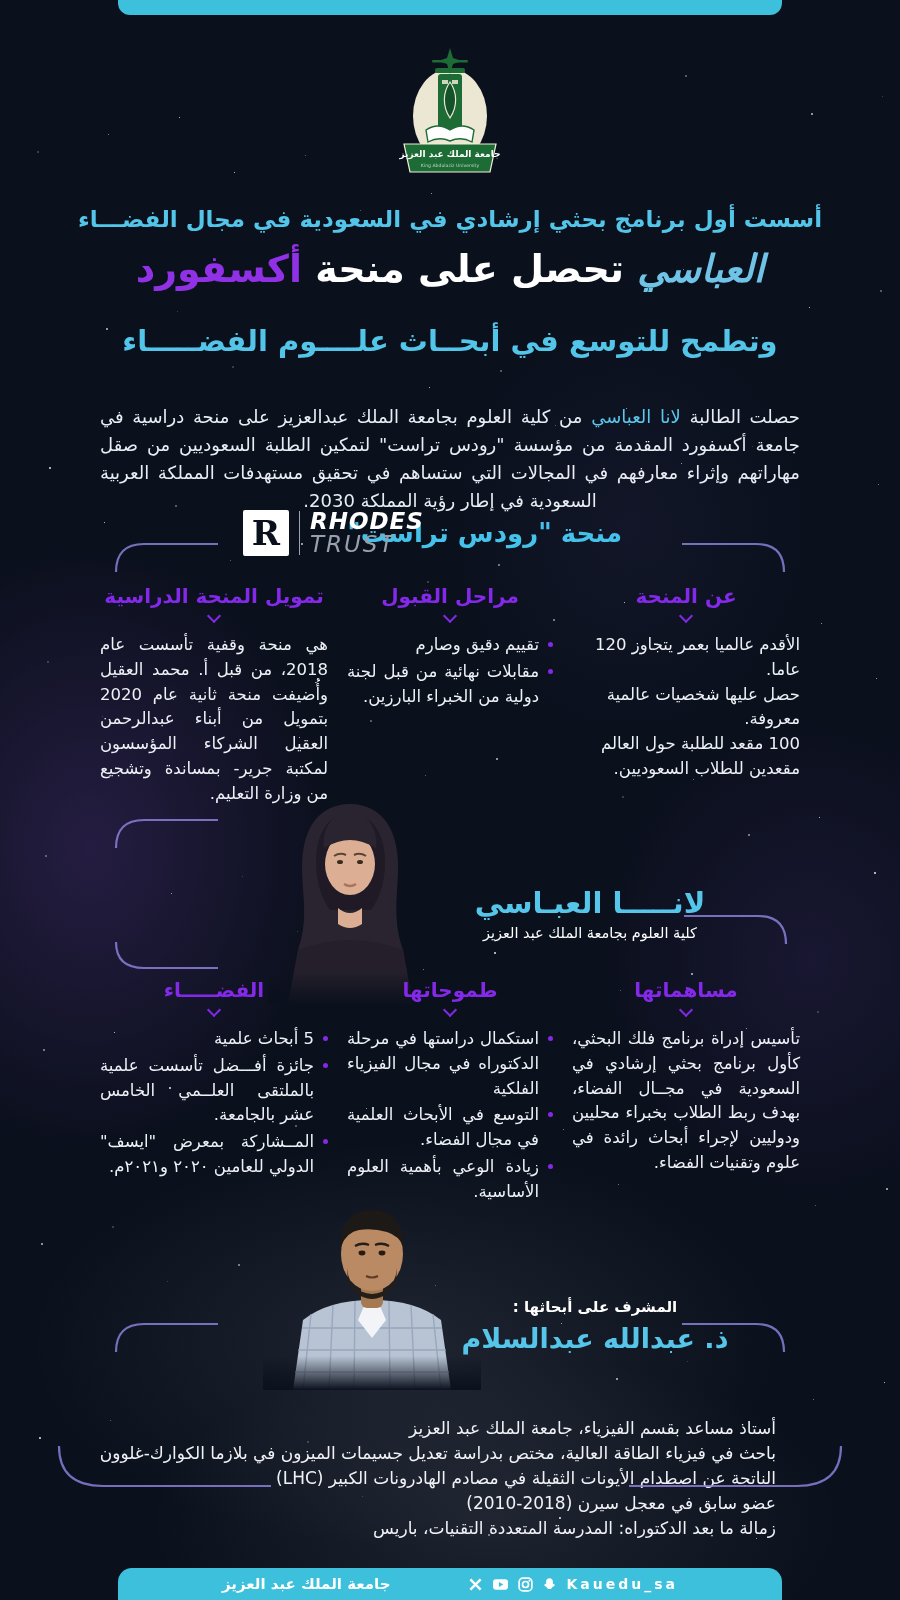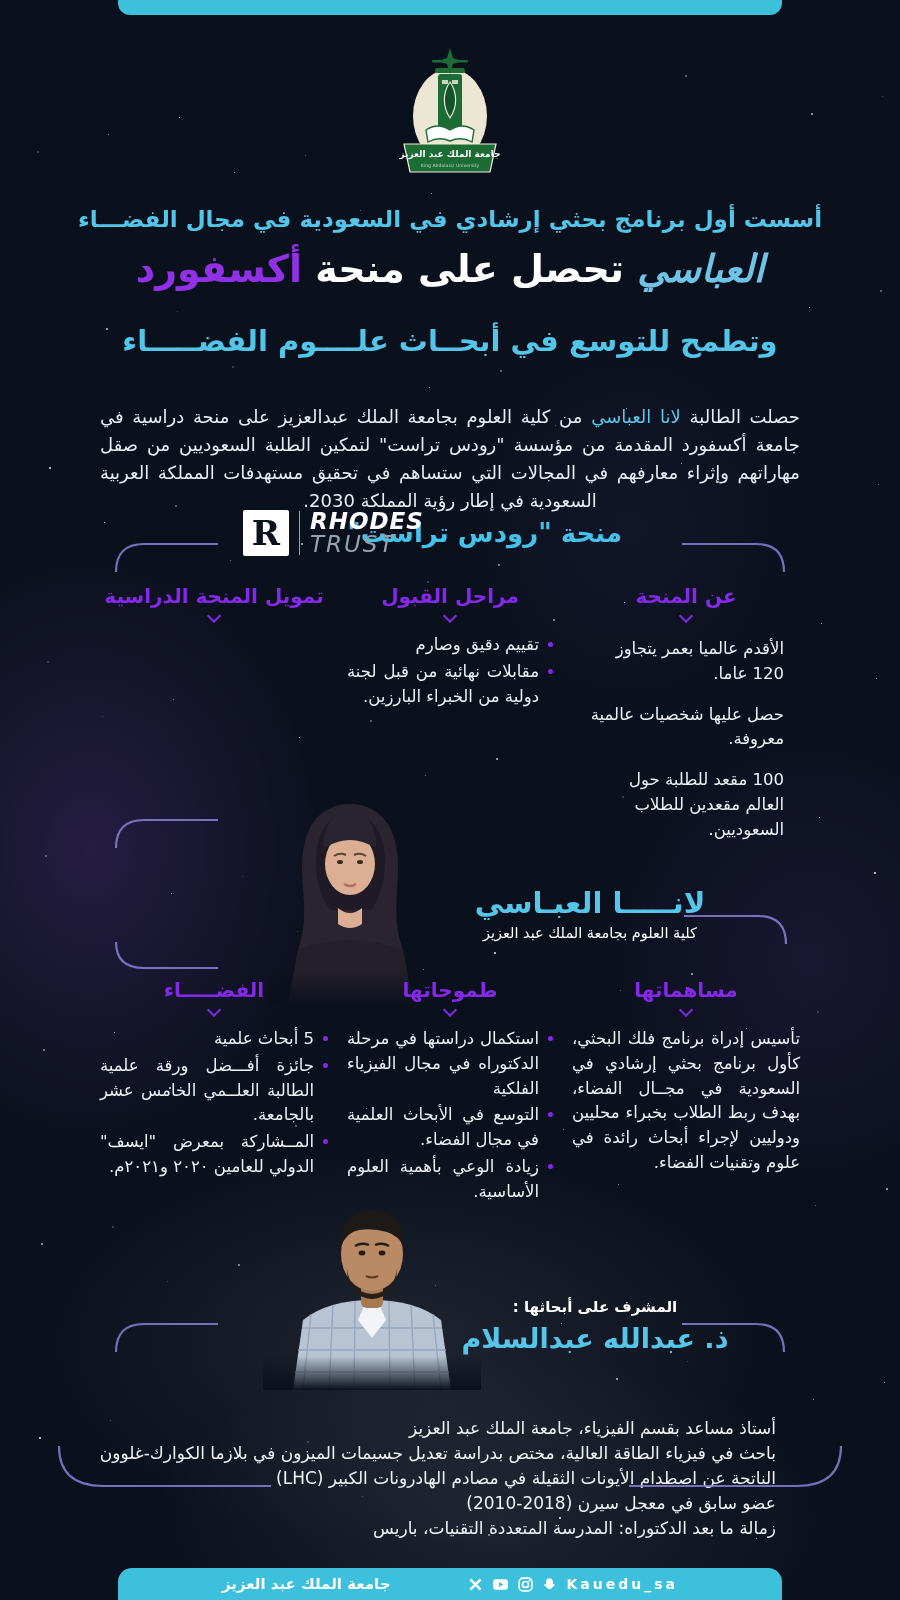--- a/index.html
+++ b/index.html
@@ -49,21 +49,21 @@
   .bracket{stroke:#8b80d8;stroke-width:2.2;fill:none;opacity:.85;}
   .mirror{transform:scaleX(-1);}
 
   
   .cols{position:absolute;right:100px;width:700px;display:grid;grid-template-columns:228px 206px 228px;column-gap:19px;}
   .cols1{top:584px;} .cols2{top:978px;}
   .col-h{text-align:center;color:#8429e9;font-size:20px;font-weight:bold;margin:0 0 2px;}
   .chev{width:8px;height:8px;border-left:2px solid #8429e9;border-bottom:2px solid #8429e9;
     transform:rotate(-45deg);margin:3px auto 12px;}
   .col-body{font-size:16.5px;line-height:1.5;color:#eef1f6;}
-  .plain-item{text-align:right;margin:16px;}
+  .plain-item{text-align:right;margin:0;}
   .just{text-align:justify;margin:0;}
   .b-row{display:flex;gap:9px;margin:0 0 2px;}
   .b-dot{flex:none;width:5px;height:5px;border-radius:50%;background:#8429e9;margin-top:9px;}
   .b-txt{text-align:justify;}
 
   
   .stu-name-block{right:140px;top:886px;width:340px;text-align:center;}
   .stu-name{font-size:29px;font-weight:bold;color:#55c6e9;}
   .stu-college{font-size:14.5px;color:#fff;margin-top:5px;font-weight:normal;}
 
@@ -239,20 +239,23 @@
           </div>
         <div class="b-row">
             <span class="b-dot"></span>
             <span class="b-txt">مقابلات نهائية من قبل لجنة دولية من الخبراء البارزين.</span>
           </div>
       </div>
     </div>
     <div>
       <div class="col-h">تمويل المنحة الدراسية</div>
       <div class="chev"></div>
+      <div class="col-body">
+          <p class="just">هي منحة وقفية تأسست عام 2018، من قبل أ. محمد العقيل وأُضيفت منحة ثانية عام 2020 بتمويل من أبناء عبدالرحمن العقيل الشركاء المؤسسون لمكتبة جرير- بمساندة وتشجيع من وزارة التعليم.</p>
+        </div>
     </div>
   </div>
 
   <div class="abs" style="left:268px;top:798px;width:165px;height:207px">
     <svg width="165" height="207" viewBox="0 0 165 207">
       <path d="M82,6 C50,6 34,32 34,68 C34,98 41,120 30,152 L20,207 L145,207 L135,152 C124,120 130,98 130,68 C130,32 114,6 82,6 Z" fill="#2a2430"></path>
       <path d="M82,16 C58,16 48,38 48,64 C48,88 56,104 62,112 L103,112 C109,104 117,88 117,64 C117,38 106,16 82,16 Z" fill="#1f1a26"></path>
       <ellipse cx="82" cy="66" rx="25" ry="31" fill="#dcae93"></ellipse>
       <path d="M82,14 C62,14 54,34 56,50 Q70,42 82,42 Q94,42 108,50 C110,34 102,14 82,14 Z" fill="#2a2430"></path>
       <path d="M66,58 Q72,54 78,57" stroke="#5b4434" stroke-width="2" fill="none"></path>
@@ -309,21 +312,21 @@
     <div>
       <div class="col-h">الفضـــــاء</div>
       <div class="chev"></div>
       <div class="col-body">
         <div class="b-row">
             <span class="b-dot"></span>
             <span class="b-txt">5 أبحاث علمية</span>
           </div>
         <div class="b-row">
             <span class="b-dot"></span>
-            <span class="b-txt">جائزة أفـــضل ورقة علمية الطالبة العلــمي الخامس عشر بالجامعة.</span>
+            <span class="b-txt">جائزة أفـــضل تأسست علمية بالملتقى العلــمي الخامس عشر بالجامعة.</span>
           </div>
         <div class="b-row">
             <span class="b-dot"></span>
             <span class="b-txt">المــشاركة بمعرض "ايسف" الدولي للعامين ٢٠٢٠ و٢٠٢١م.</span>
           </div>
       </div>
     </div>
   </div>
 
   <div class="abs" style="left:263px;top:1198px;width:218px;height:192px">

